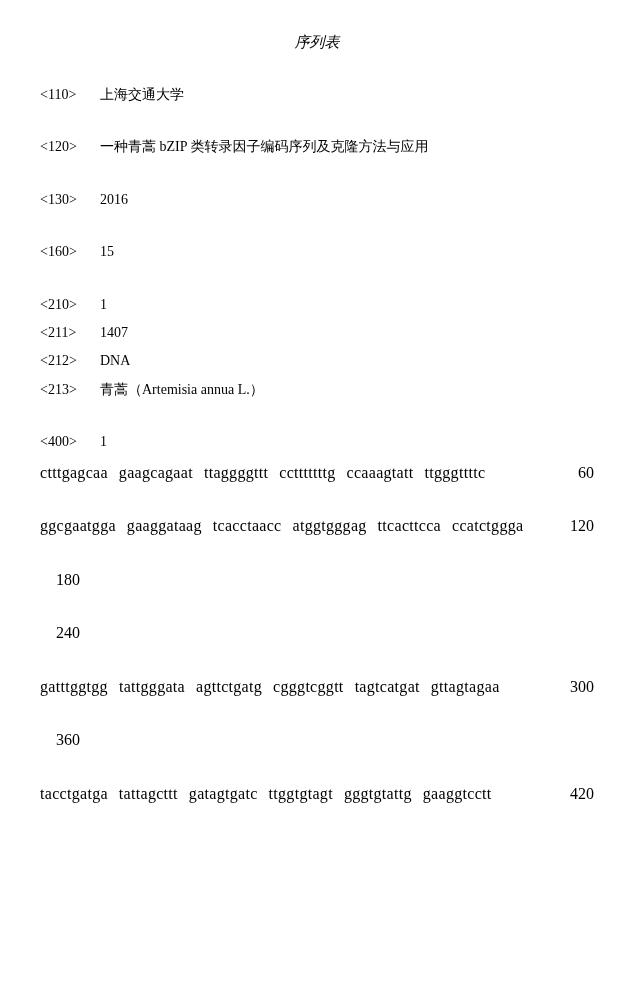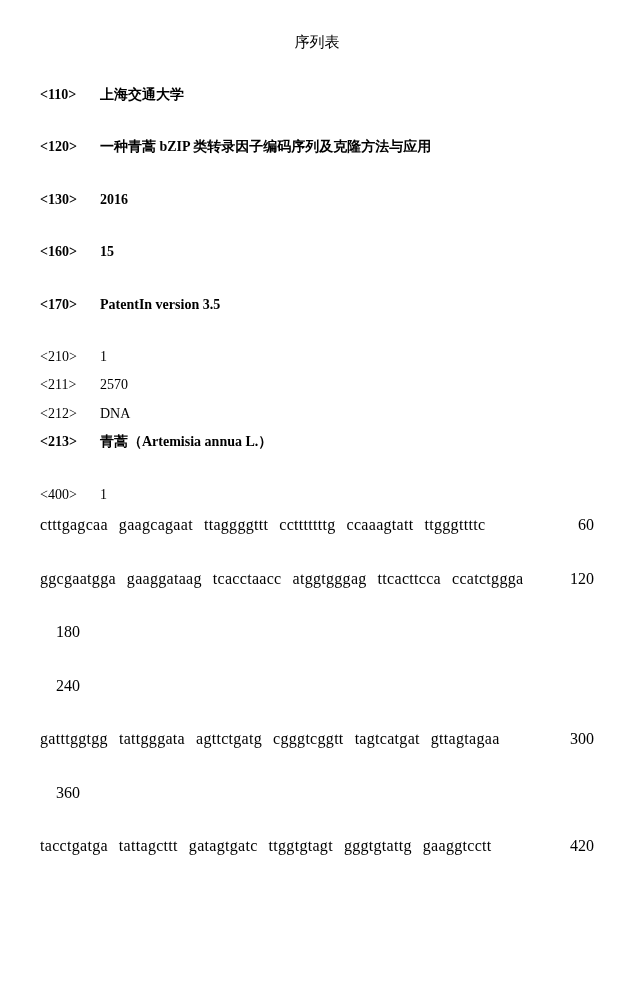--- a/index.html
+++ b/index.html
@@ -10,28 +10,28 @@
       padding: 30px 40px;
       background: #fff;
       color: #000;
       width: 634px;
       box-sizing: border-box;
     }
     .title {
       text-align: center;
       margin-bottom: 30px;
       font-size: 15px;
+      font-style: italic;
     }
     .tag-line {
       margin-bottom: 6px;
       display: flex;
     }
     .tag-line.spaced {
       margin-bottom: 30px;
-      font-weight: bold;
     }
     .tag {
       display: inline-block;
       width: 60px;
       flex-shrink: 0;
     }
     .seq-row {
       display: flex;
       justify-content: space-between;
       align-items: baseline;
@@ -70,31 +70,27 @@
       <span>一种青蒿 bZIP 类转录因子编码序列及克隆方法与应用</span>
     </div>
     <div class="tag-line spaced">
       <span class="tag">&lt;130&gt;</span>
       <span>2016</span>
     </div>
     <div class="tag-line spaced">
       <span class="tag">&lt;160&gt;</span>
       <span>15</span>
     </div>
-    <div class="tag-line spaced">
-      <span class="tag">&lt;170&gt;</span>
-      <span class="latin">PatentIn version 3.5</span>
-    </div>
     <div class="tag-line">
       <span class="tag">&lt;210&gt;</span>
       <span>1</span>
     </div>
     <div class="tag-line">
       <span class="tag">&lt;211&gt;</span>
-      <span>2570</span>
+      <span>1407</span>
     </div>
     <div class="tag-line">
       <span class="tag">&lt;212&gt;</span>
       <span class="latin">DNA</span>
     </div>
     <div class="tag-line spaced">
       <span class="tag">&lt;213&gt;</span>
       <span>青蒿（Artemisia annua L.）</span>
     </div>
     <div class="tag-line">

